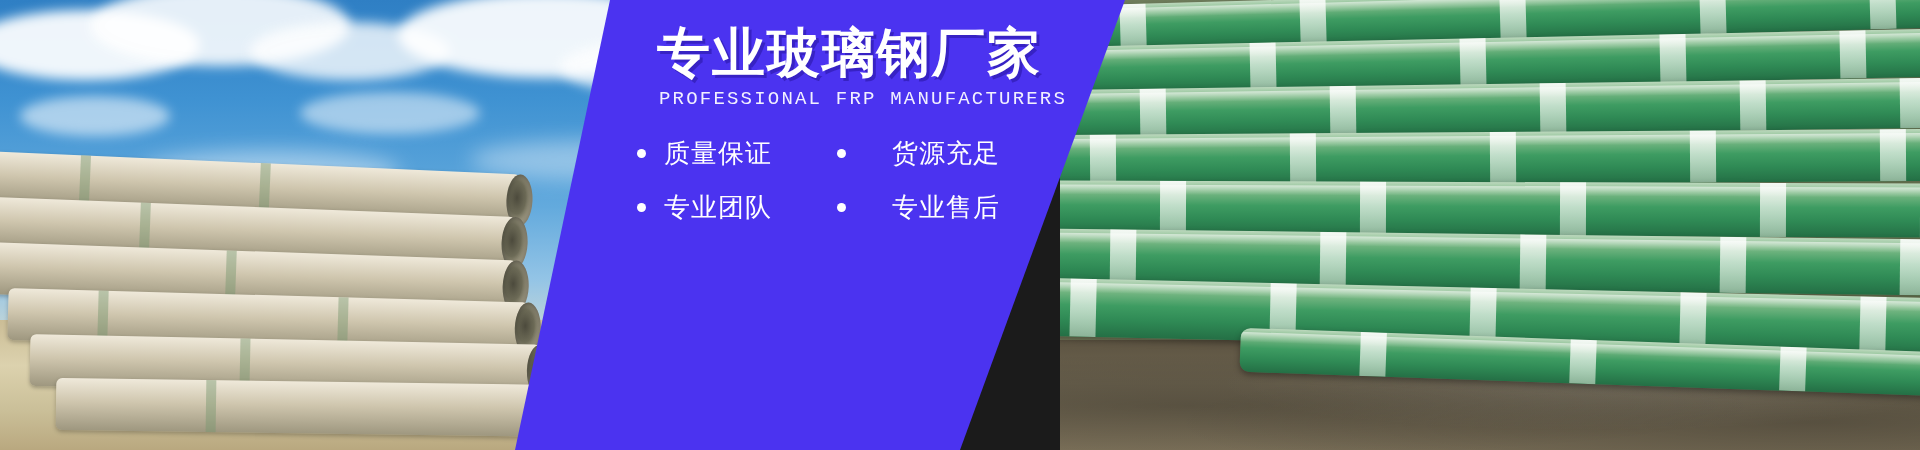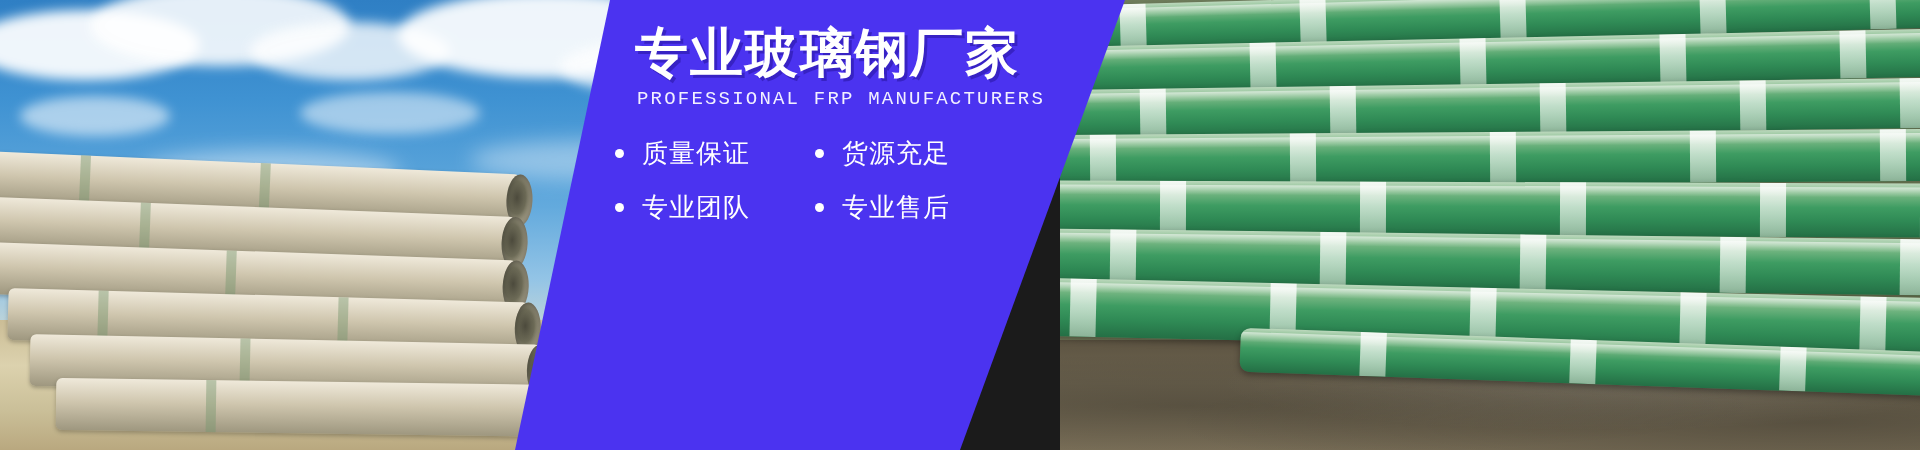--- a/index.html
+++ b/index.html
@@ -78,42 +78,42 @@
   }
 
   
   .panel{
     position:absolute;top:0;left:0;width:1920px;height:450px;
     -webkit-clip-path:polygon(610px 0, 1125px 0, 960px 450px, 515px 450px);
     clip-path:polygon(610px 0, 1125px 0, 960px 450px, 515px 450px);
     background:#4b33f0;
   }
   .panel-content{
-    position:absolute;left:615px;top:0;width:430px;height:450px;
+    position:absolute;left:637px;top:0;width:430px;height:450px;
     color:#fff;
   }
   .headline{
     position:absolute;left:20px;top:26px;
     font-family:"DejaVu Sans","Liberation Sans",sans-serif;
     font-size:53px;font-weight:bold;letter-spacing:2px;line-height:1;
     color:#ffffff;
     text-shadow:3px 3px 0 rgba(40,20,160,.55);
     white-space:nowrap;
   }
   .subhead{
     position:absolute;left:22px;top:88px;
     font-family:Liberation Mono, monospace;
     font-size:19px;letter-spacing:2.2px;color:#f2f0ff;white-space:nowrap;
   }
   .features{
     position:absolute;left:0;top:126px;width:420px;
   }
   .frow{display:flex;align-items:center;height:54px;}
   .fitem{display:flex;align-items:center;width:200px;}
-  .fitem.second{width:auto;}
+  .fitem.second{width:auto;gap:28px;}
   .dot{
     width:9px;height:9px;border-radius:50%;background:#fff;
     margin-right:18px;flex:none;
   }
   .ftext{
     font-family:"DejaVu Sans","Liberation Sans",sans-serif;
     font-size:26px;color:#ffffff;letter-spacing:1px;white-space:nowrap;
   }
 </style>
 </head>

